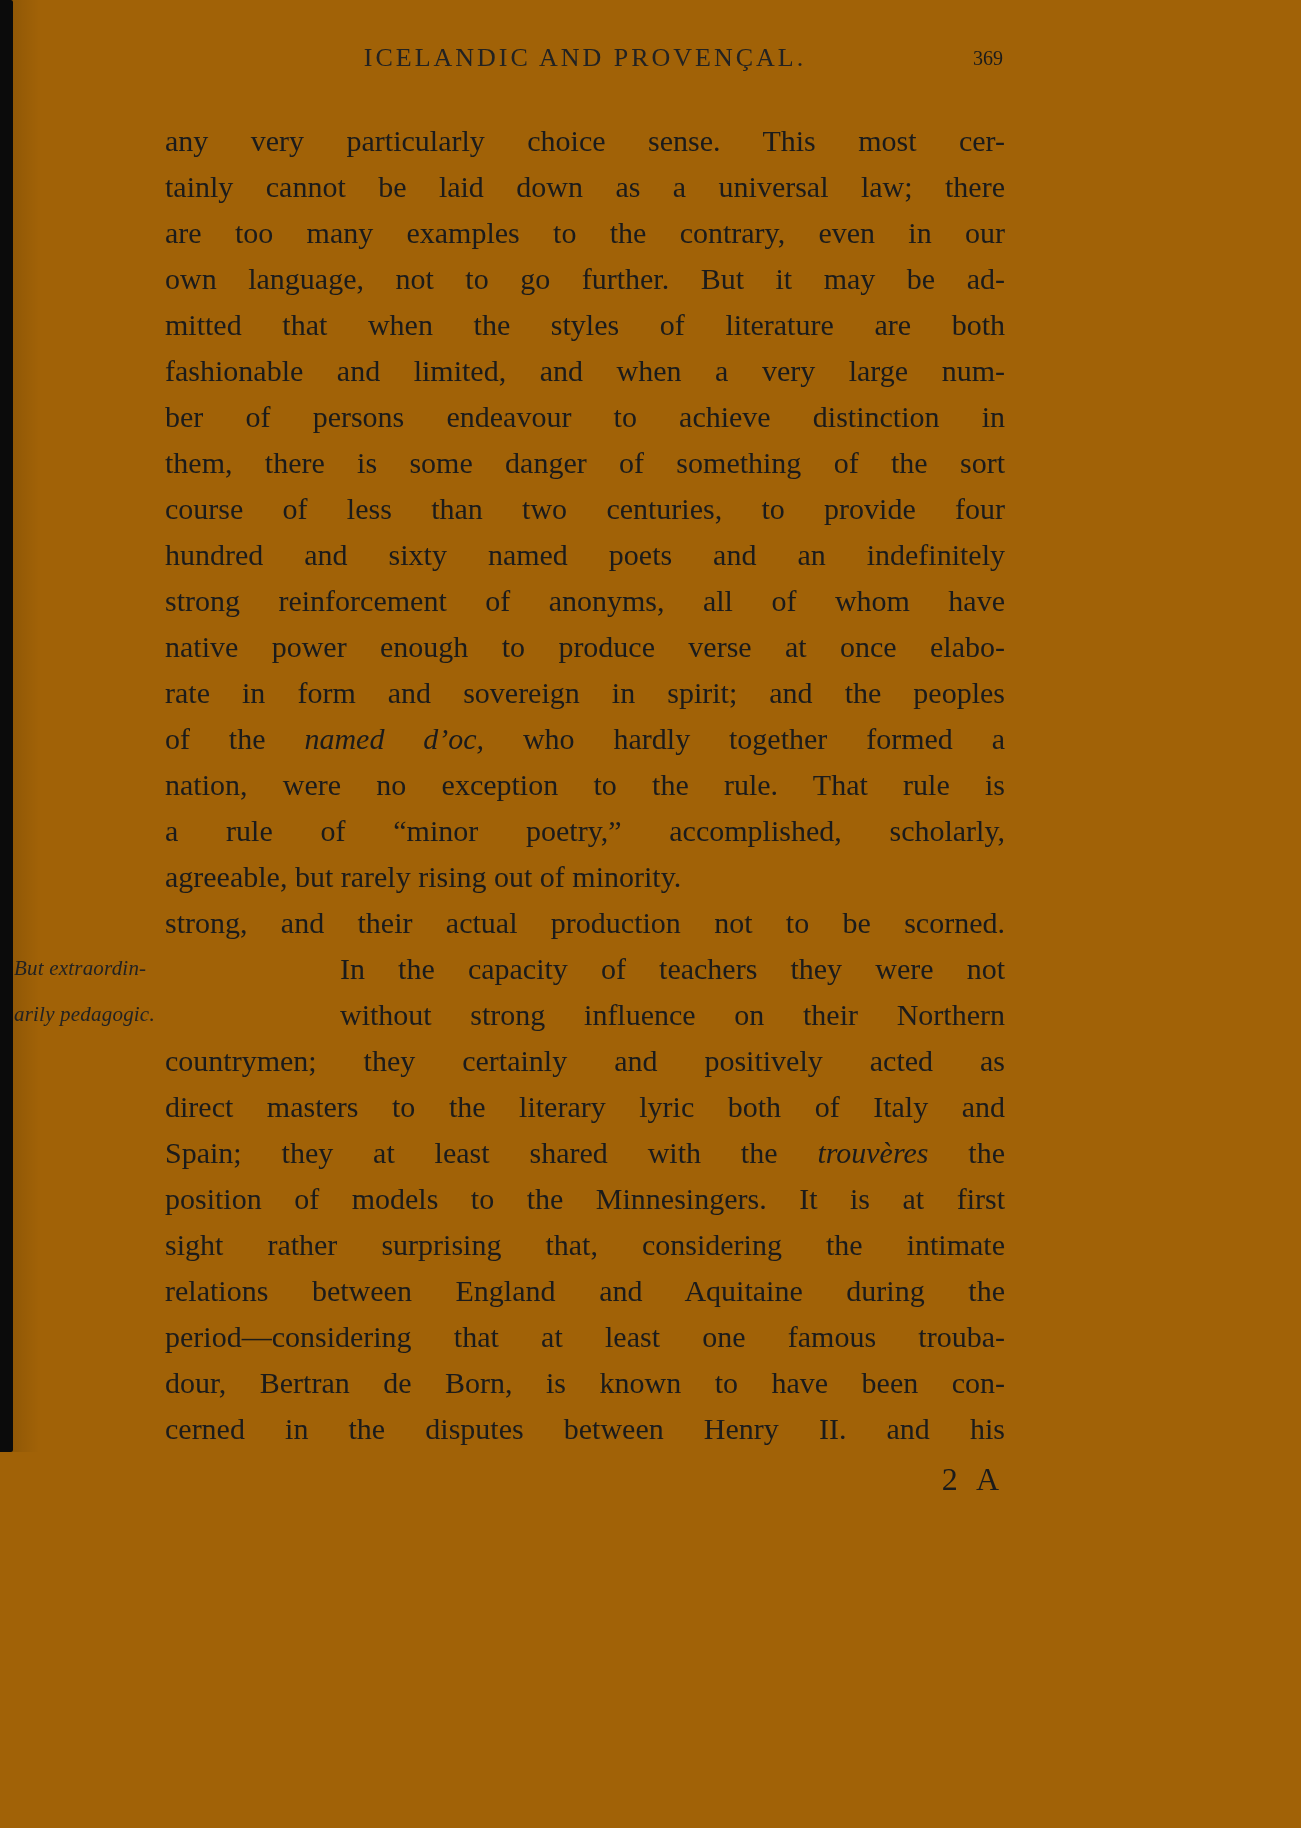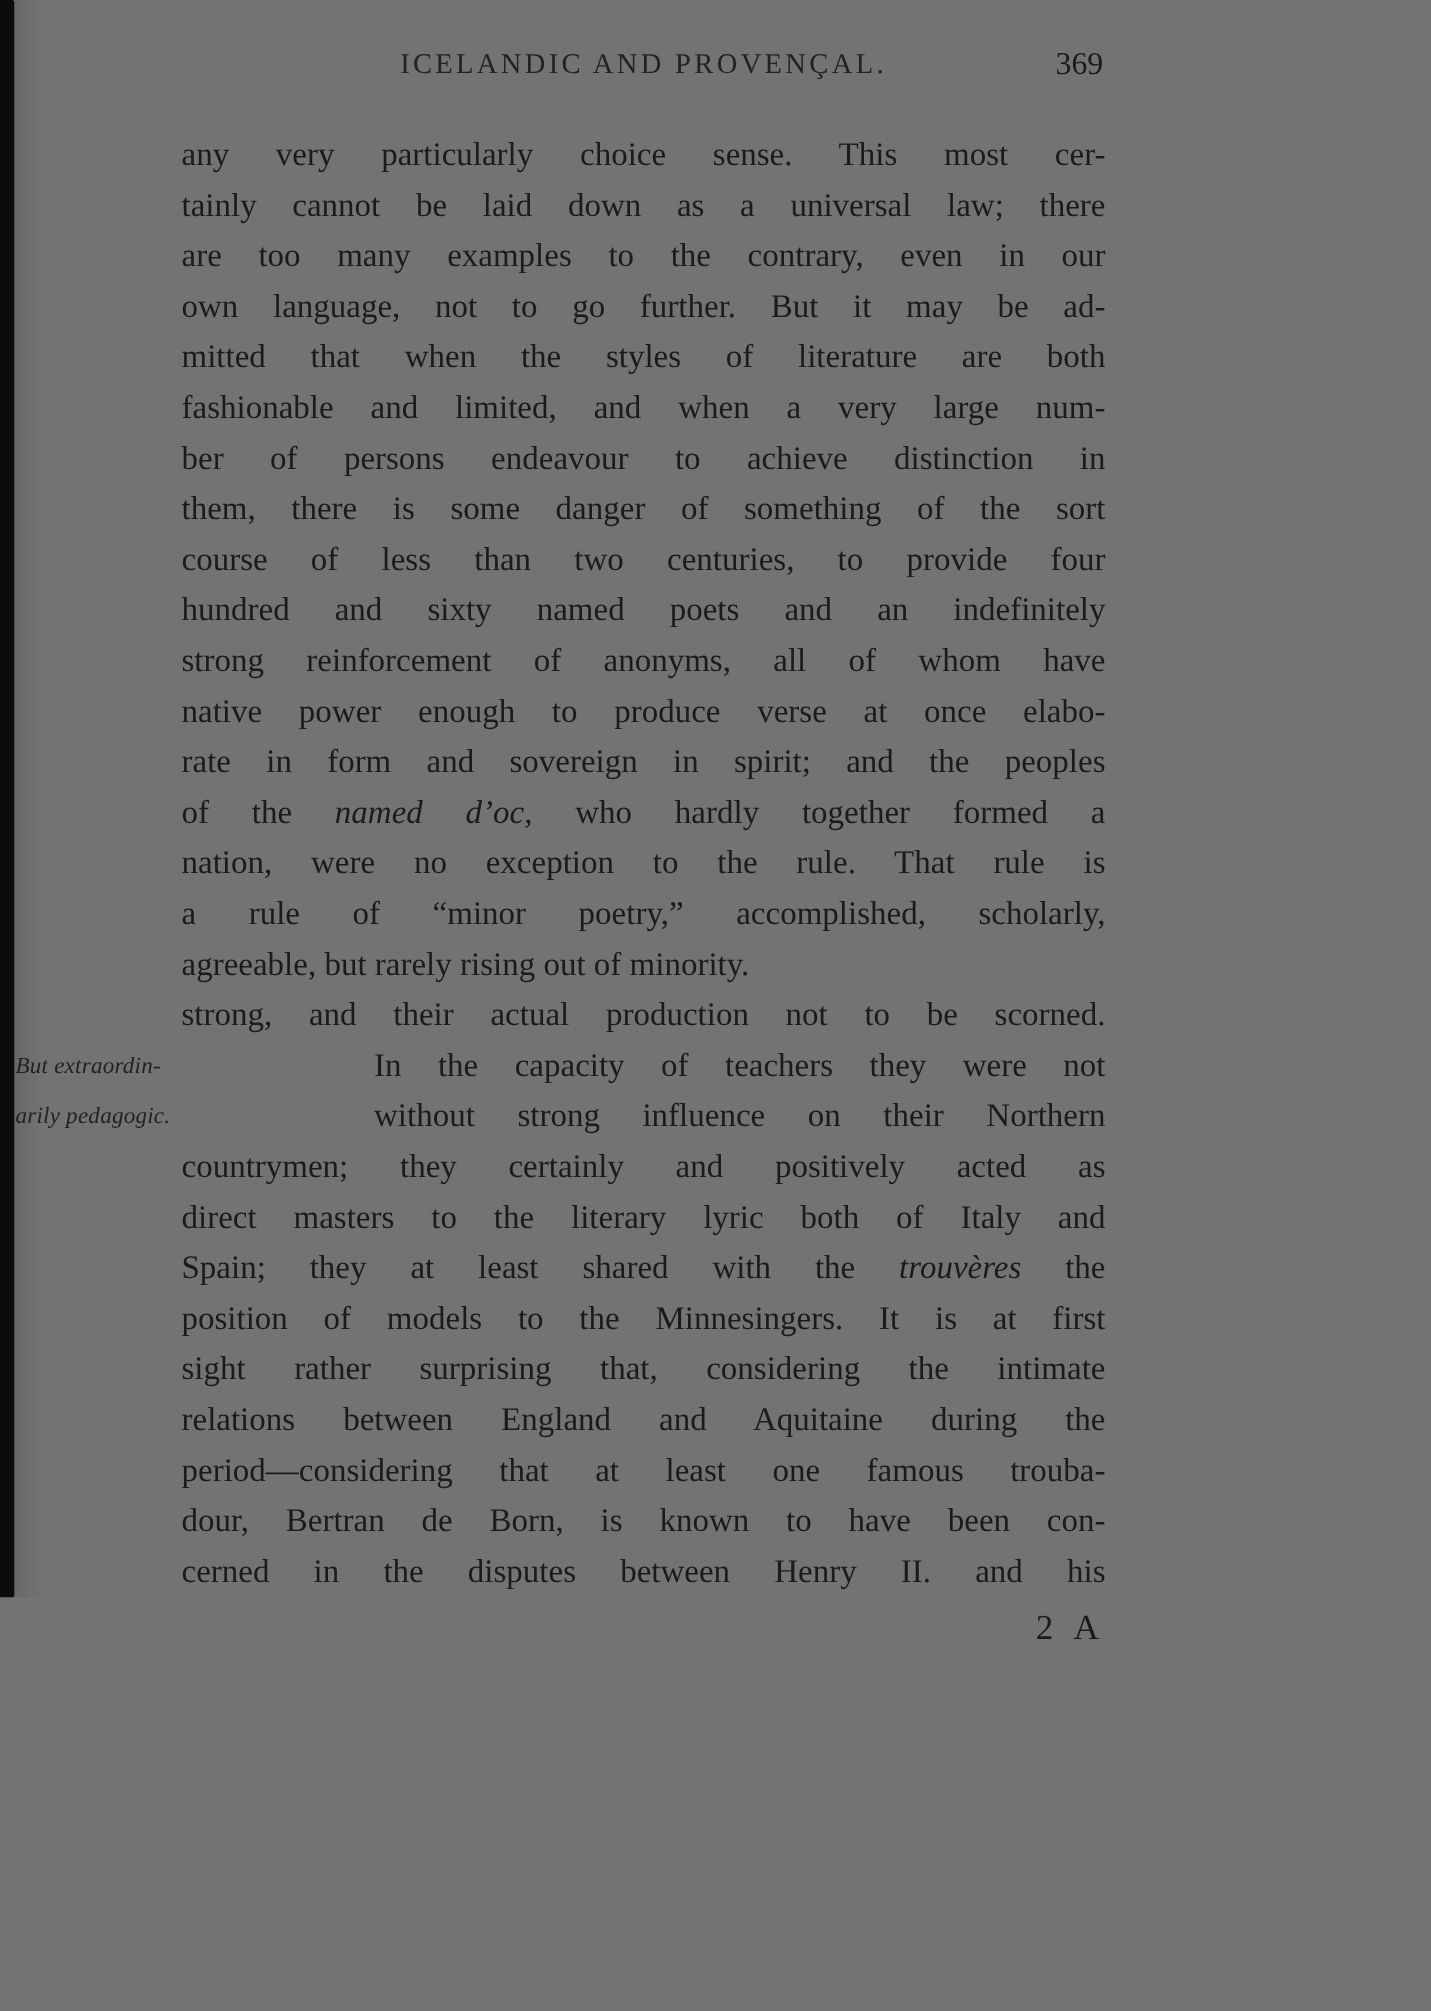--- a/index.html
+++ b/index.html
@@ -4,21 +4,21 @@
 <style>
   html, body {
     margin: 0;
     padding: 0;
     background: #e8e8e6;
   }
   .page {
     position: relative;
     width: 1301px;
     height: 1828px;
-    background: #737373;
+    background: #a16207;
     overflow: hidden;
     font-family: "Liberation Serif", serif;
     color: #1b1b1b;
     margin: 0 auto;
   }
   
   .binding-bar {
     position: absolute;
     left: 0;
     top: 0;
@@ -46,21 +46,21 @@
     text-align: center;
     font-size: 26px;
     letter-spacing: 3px;
     color: #222;
     line-height: 40px;
   }
   .page-number {
     position: absolute;
     right: 2px;
     top: 0;
-    font-size: 29px;
+    font-size: 20px;
     line-height: 40px;
     color: #1b1b1b;
   }
   .body-block {
     position: absolute;
     left: 165px;
     top: 118px;
     width: 840px;
   }
   .line {

